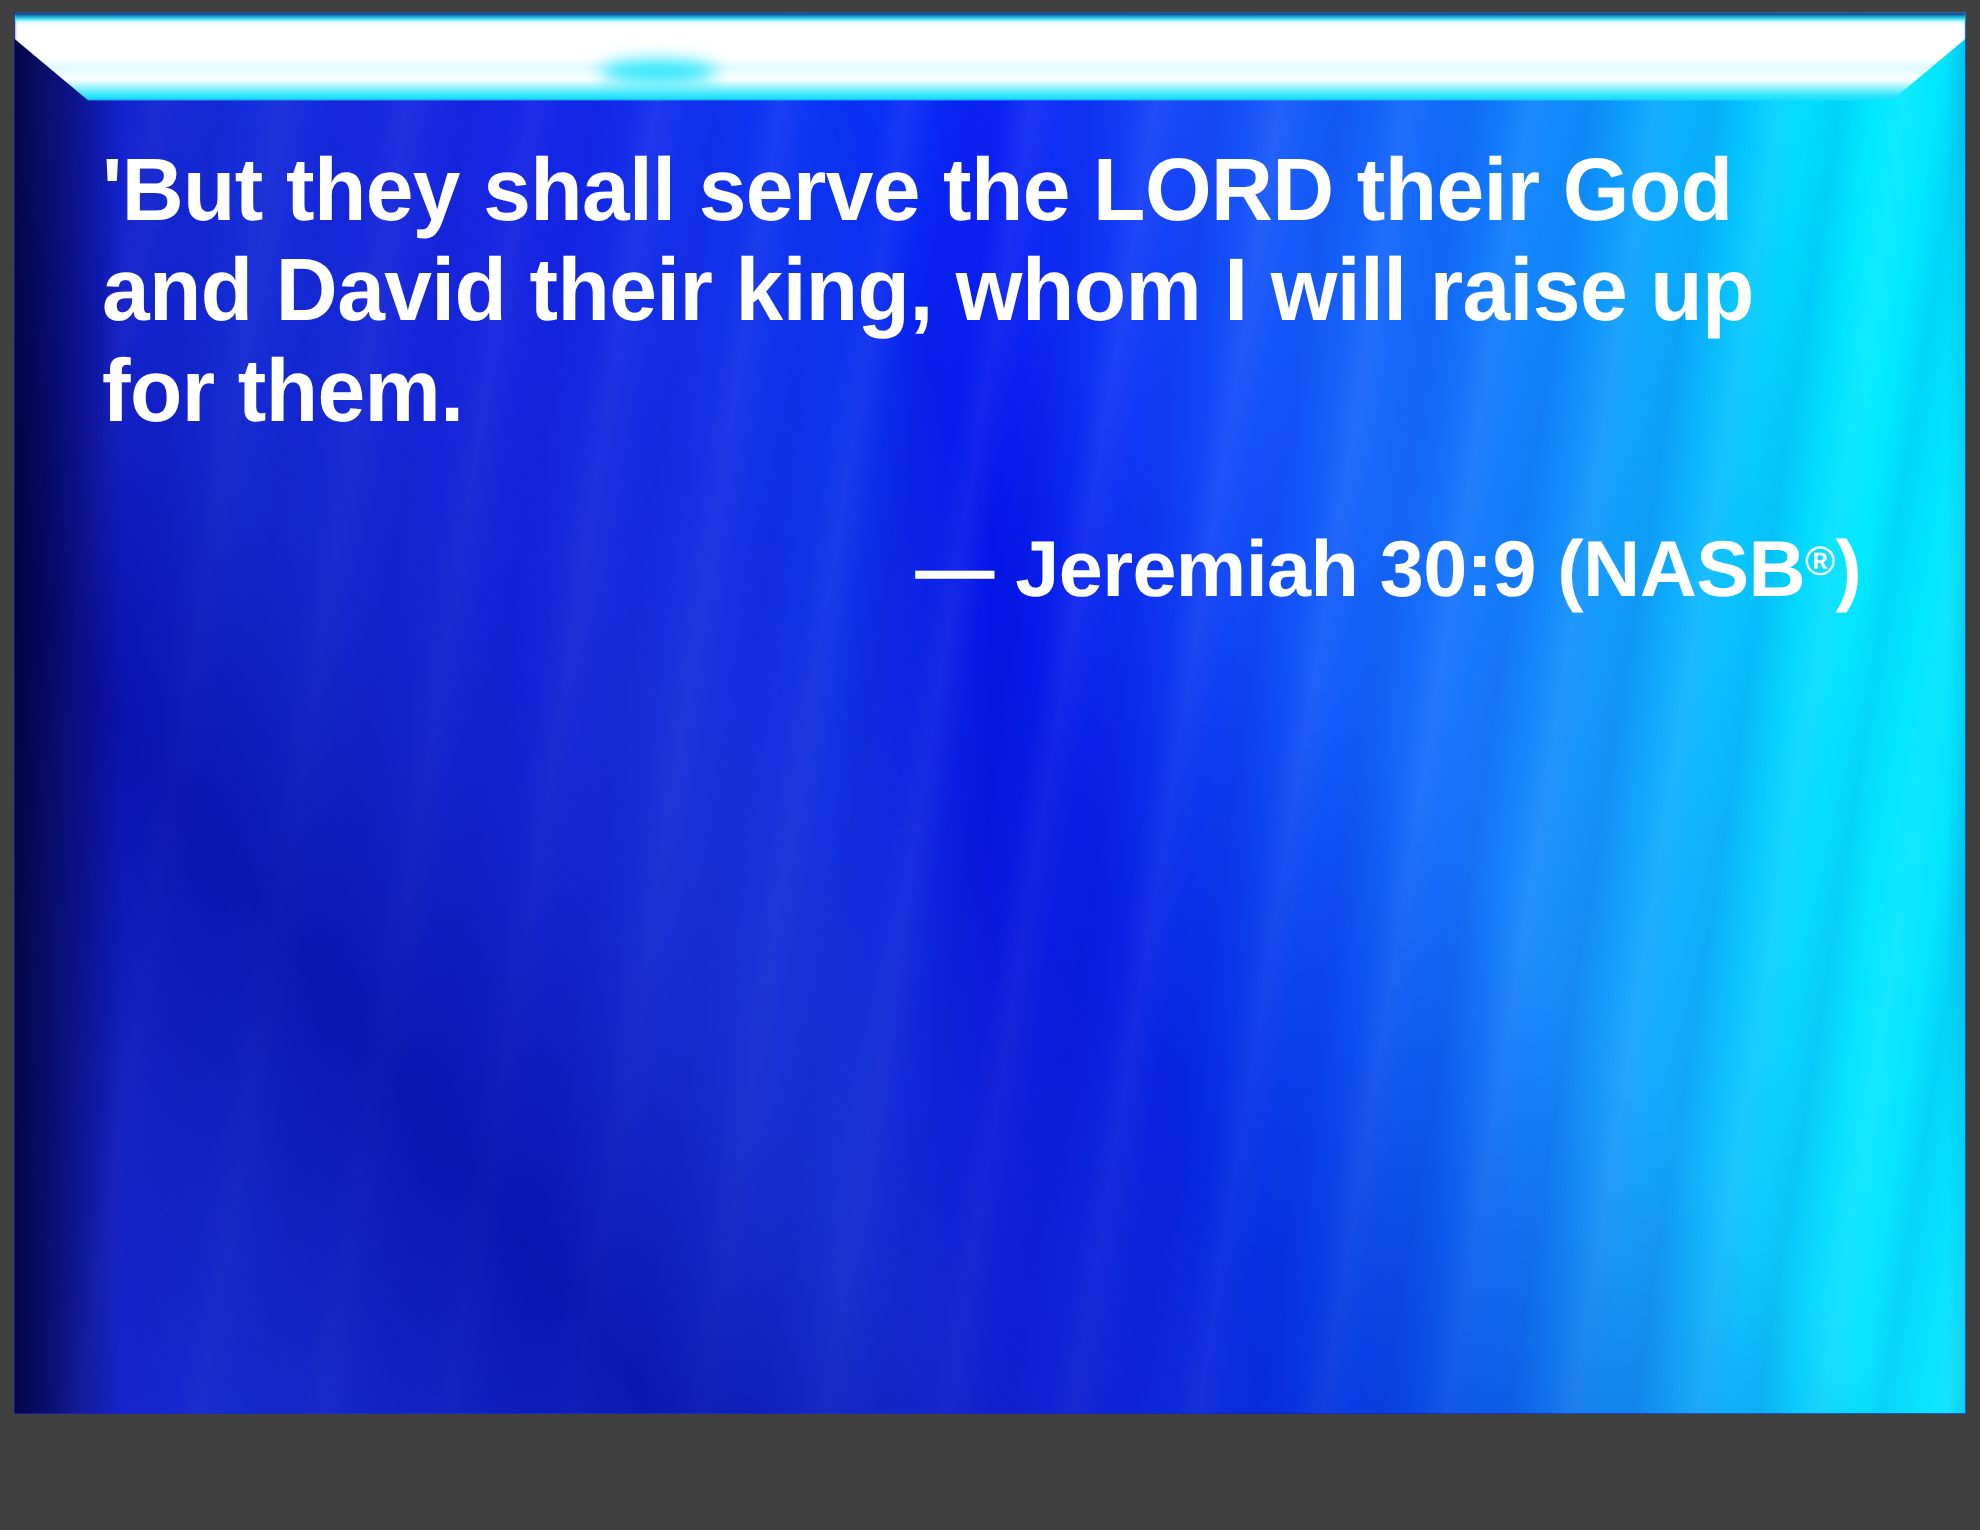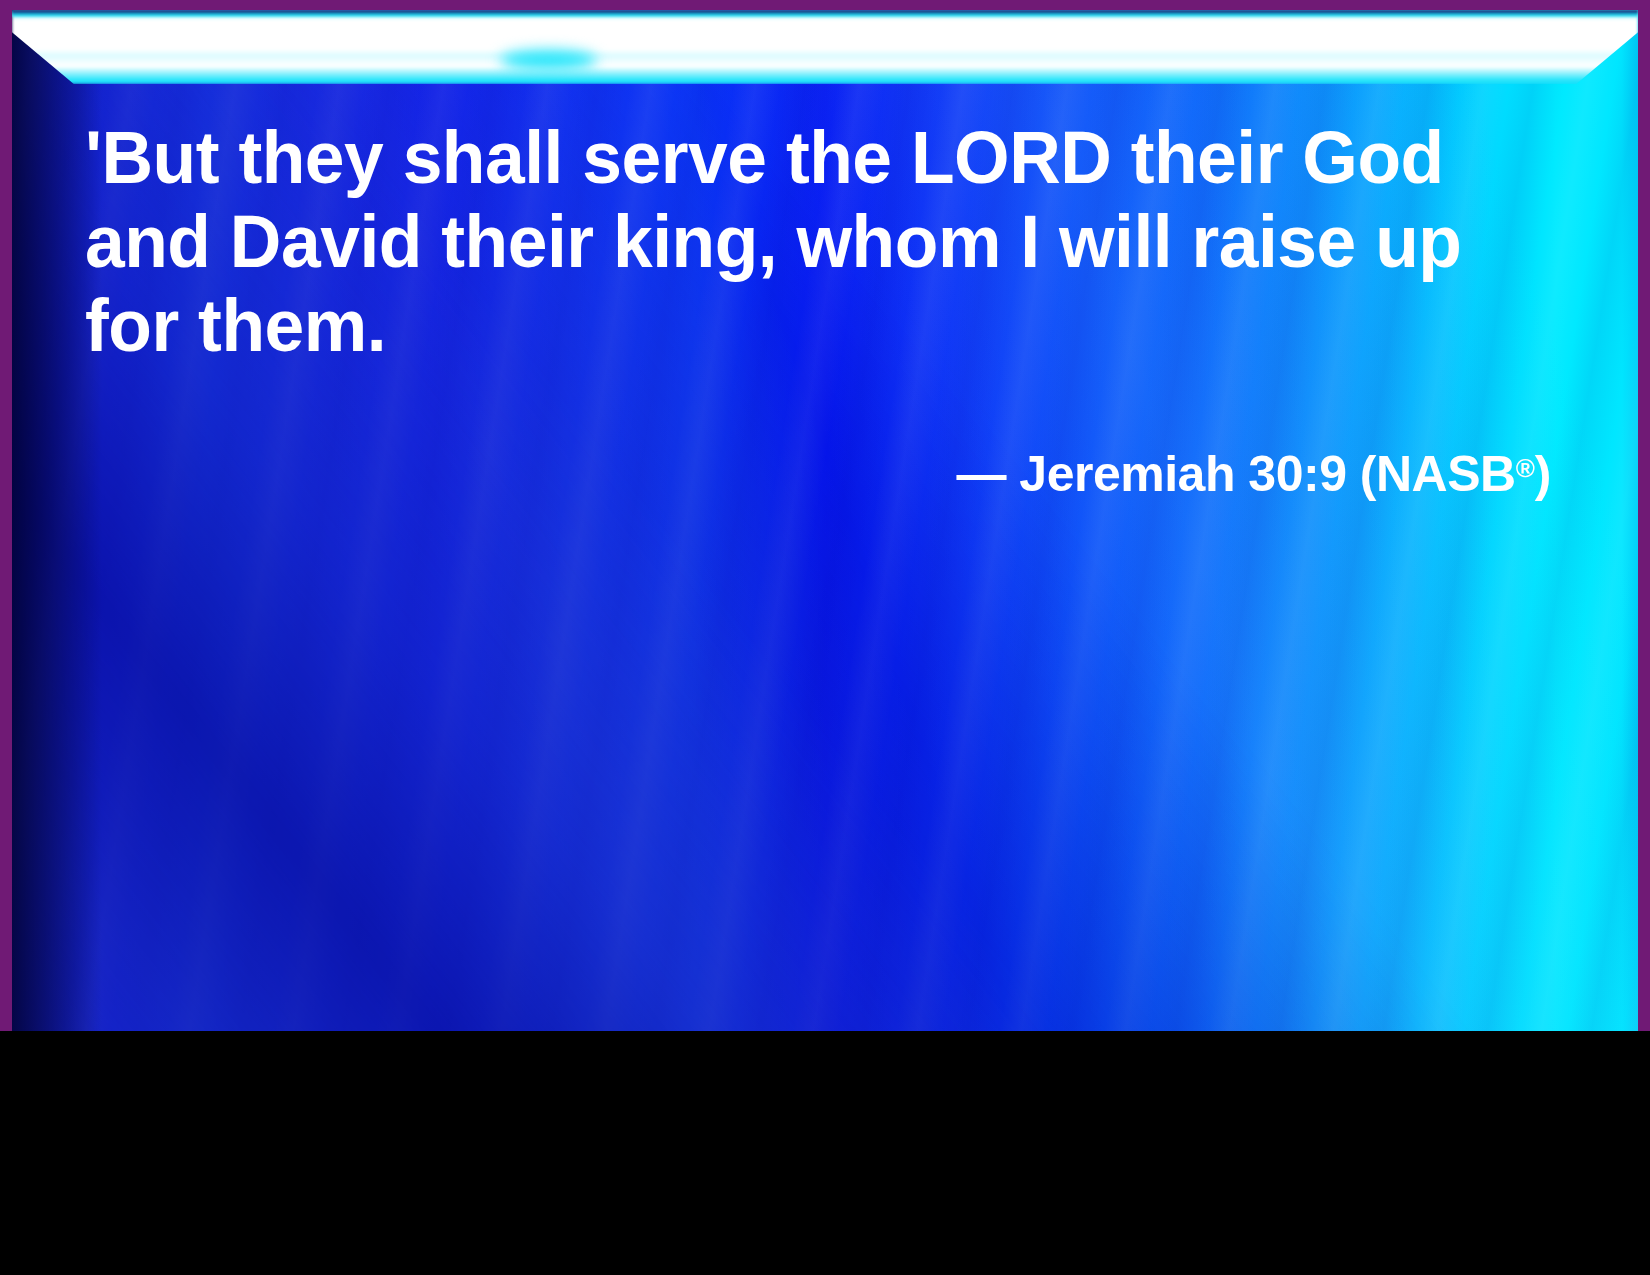--- a/index.html
+++ b/index.html
@@ -4,22 +4,22 @@
 <style>
   html, body {
     margin: 0;
     padding: 0;
     background: #000000;
   }
 
   #slide {
     position: relative;
     width: 1650px;
-    height: 1031px;
-    background: #701a75;
+    height: 1275px;
+    background: #404040;
     overflow: hidden;
     font-family: "Liberation Sans", sans-serif;
   }
 
   
   #panel {
     position: absolute;
     left: 12px;
     top: 10px;
     width: 1626px;
@@ -189,21 +189,21 @@
     transform: scaleX(0.965);
     transform-origin: left center;
   }
 
   #attribution {
     margin-top: 58px;
     text-align: right;
     color: #ffffff;
     font-family: "Liberation Sans Narrow", "Liberation Sans", sans-serif;
     font-weight: bold;
-    font-size: 50px;
+    font-size: 66px;
     line-height: 84px;
     letter-spacing: -0.5px;
     white-space: nowrap;
     padding-right: 4px;
   }
   #attribution .reg {
     font-size: 0.52em;
     vertical-align: 0.52em;
     letter-spacing: 0;
   }

